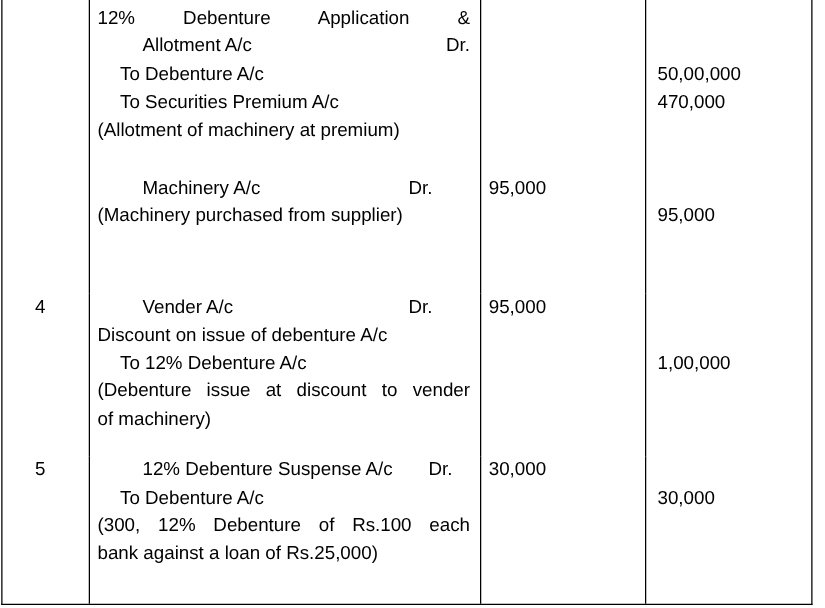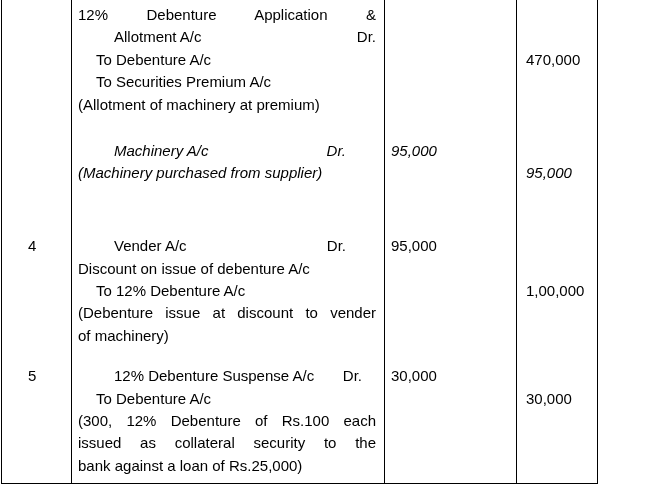--- a/index.html
+++ b/index.html
@@ -1,29 +1,29 @@
 <!DOCTYPE html>
 <html><head>
 <meta charset="utf-8">
 <style>
   html,body { margin:0; padding:0; }
   body {
     width:660px; height:486px; background:#ffffff; position:relative;
     font-family:"Liberation Sans", sans-serif; color:#000000; overflow:hidden;
   }
   .journal-table {
-    position:absolute; left:1px; top:0; width:597px; box-sizing:border-box;
+    position:absolute; left:1px; top:0; width:649px; box-sizing:border-box;
     border-left:1.5px solid #000; border-right:1.5px solid #000; border-bottom:1.5px solid #000;
     display:grid; grid-template-columns:70px 313px 132px 132.5px;
   }
   .cell { box-sizing:border-box; }
   .bR { border-right:1.5px solid #000; }
   .pt4 { padding-top:4px; }
   .pb24 { padding-bottom:24px; }
-  .pb28 { padding-bottom:28px;font-style:italic; }
+  .pb28 { padding-bottom:28px; }
   .pb18 { padding-bottom:18px; }
   .pb6  { padding-bottom:6px; }
   .num-cell    { padding-left:26px; }
   .part-cell   { padding-left:6px; padding-right:8px; }
   .debit-cell  { padding-left:6px; padding-right:4px; }
   .credit-cell { padding-left:9px; padding-right:4px; }
   .line { font-size:15px; line-height:22.4px; min-height:22.4px; white-space:nowrap; }
   .l-justify { white-space:normal; text-align:justify; text-align-last:justify; }
   .l-dr { display:flex; justify-content:space-between;margin-left:36px; }
   .dr-off-30 { margin-right:30px; }
@@ -50,20 +50,21 @@
   </div>
   <div class="cell bR debit-cell pt4 pb24">
     <div class="line"></div>
     <div class="line"></div>
     <div class="line"></div>
     <div class="line"></div>
   </div>
   <div class="cell credit-cell pt4 pb24">
     <div class="line"></div>
     <div class="line"></div>
+    <div class="line">50,00,000</div>
     <div class="line">470,000</div>
     <div class="line"></div>
   </div>
 
   <div class="cell bR num-cell pb28">
     <div class="line"></div>
   </div>
   <div class="cell bR part-cell pb28">
     <div class="line l-dr">
       <span>Machinery A/c</span>
@@ -112,21 +113,20 @@
   <div class="cell bR num-cell pb6">
     <div class="line">5</div>
   </div>
   <div class="cell bR part-cell pb6">
     <div class="line l-dr">
       <span>12% Debenture Suspense A/c</span>
       <span class="dr-off-14">Dr.</span>
     </div>
     <div class="line l-to">To Debenture A/c</div>
     <div class="line l-justify">(300, 12% Debenture of Rs.100 each</div>
-    <div class="line l-justify">issued as collateral security to the</div>
     <div class="line">bank against a loan of Rs.25,000)</div>
   </div>
   <div class="cell bR debit-cell pb6">
     <div class="line">30,000</div>
     <div class="line"></div>
     <div class="line"></div>
     <div class="line"></div>
     <div class="line"></div>
   </div>
   <div class="cell credit-cell pb6">

